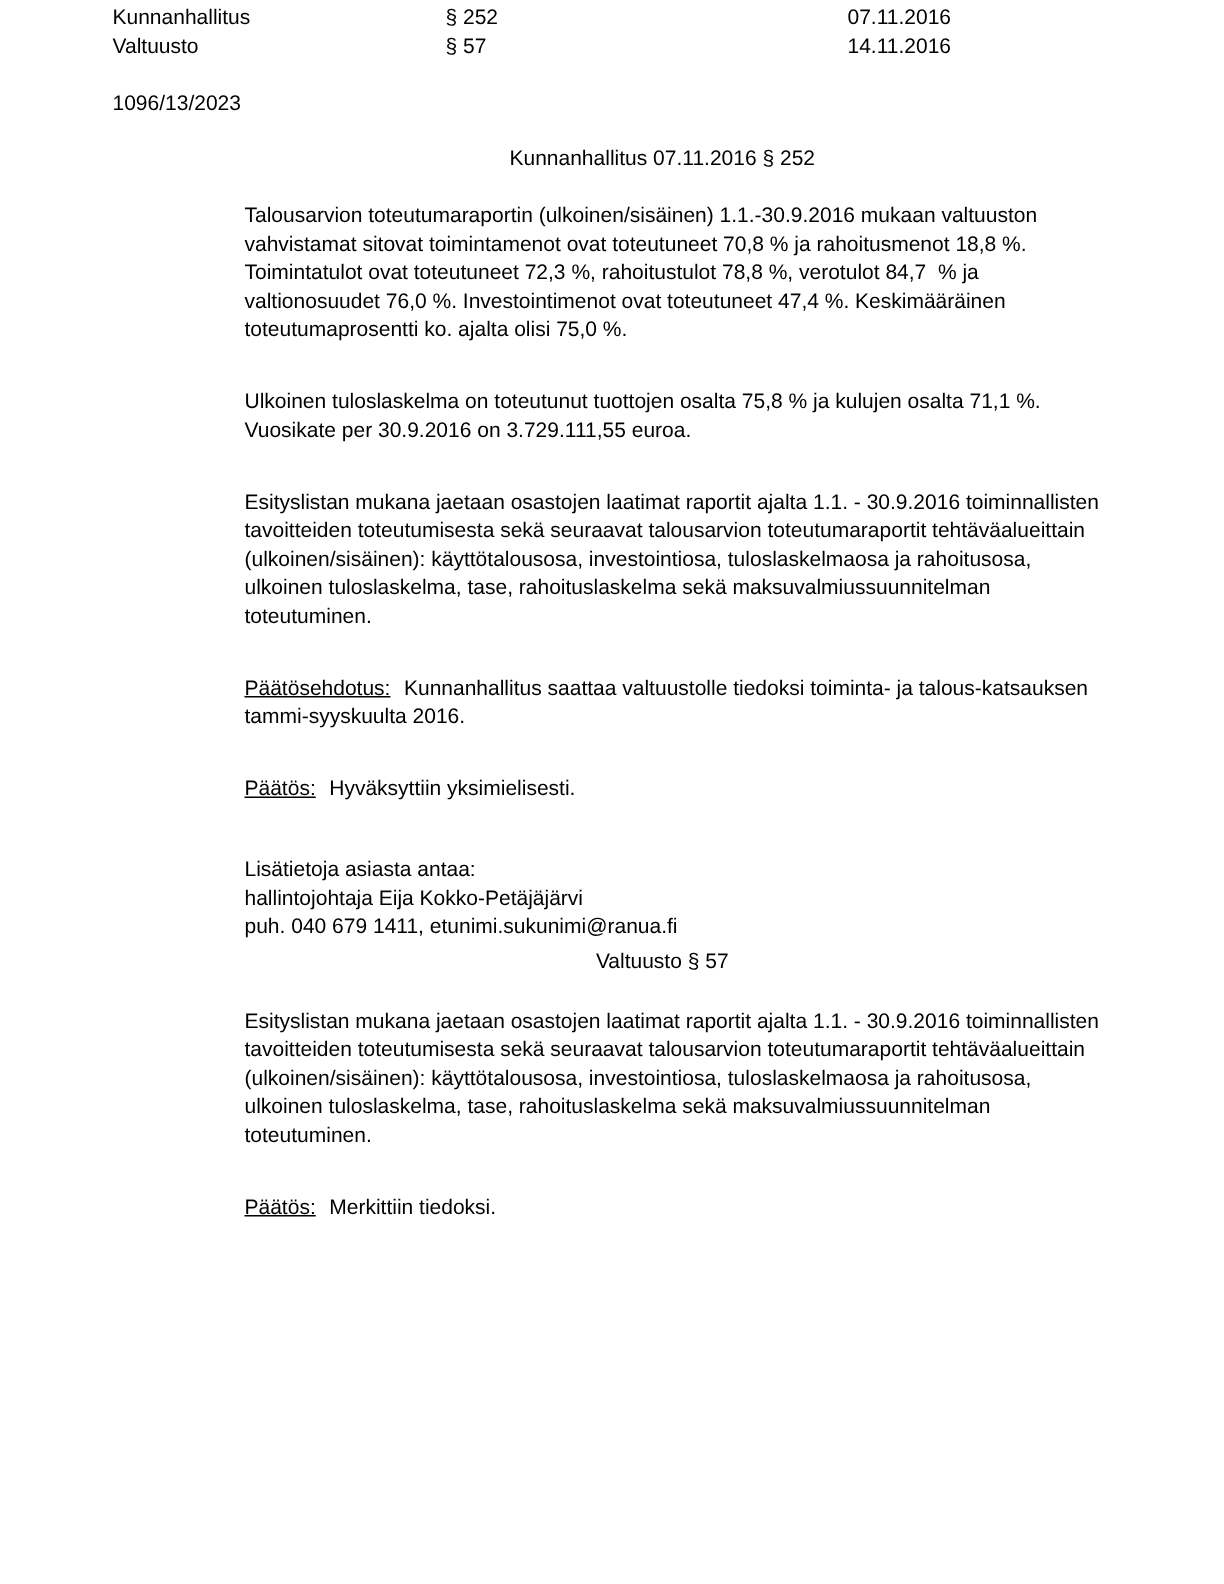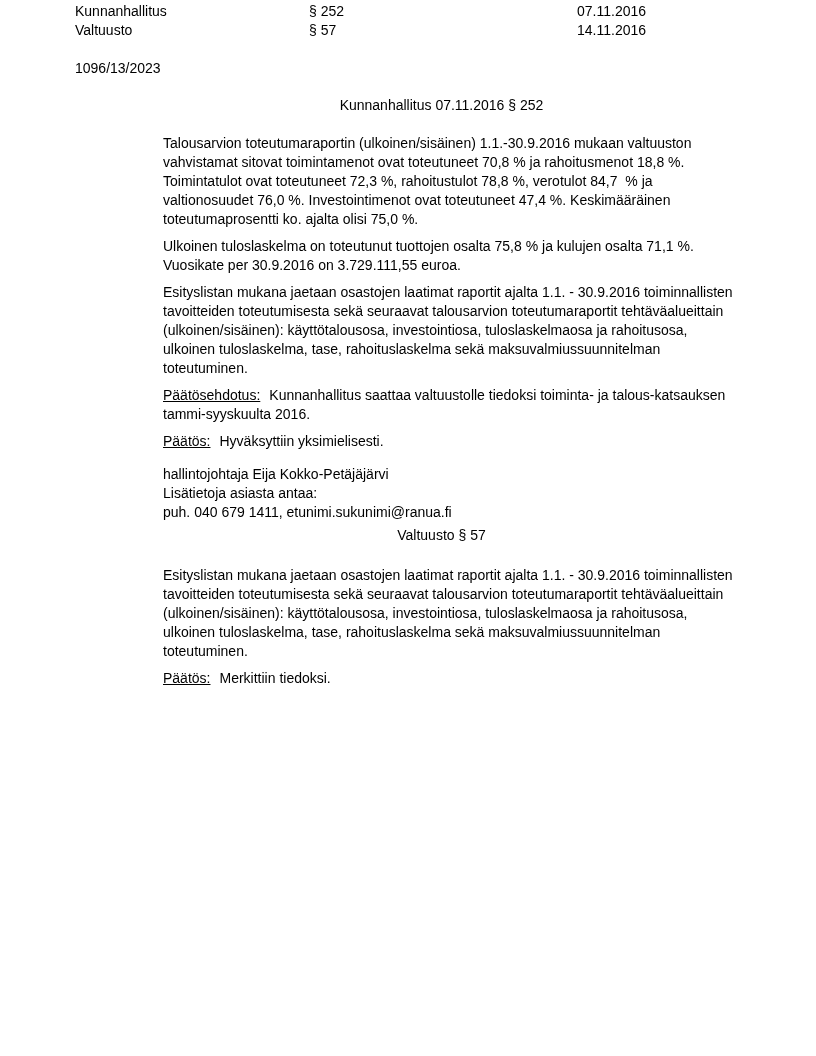--- a/index.html
+++ b/index.html
@@ -16,40 +16,40 @@
     font-family: "Liberation Sans", sans-serif;
     font-size: 14px;
     line-height: 19px;
     padding: 2px 8px 0 75px;
     overflow: hidden;
   }
   
   .header-table { }
   .header-row { display: flex; }
   .col-organ { width: 222px; flex: 0 0 auto; }
-  .col-ref   { width: 221px; flex: 0 0 auto; margin-left: 12px; }
+  .col-ref   { width: 221px; flex: 0 0 auto; }
   .col-date  { flex: 0 0 auto; margin-left: 47px; }
 
   .doc-title {
     font-size: 17px;
     line-height: 20px;
     font-weight: bold;
     margin: 17px 0 0 0;
   }
   .case-number { margin: 19px 0 0 0; }
 
   .section-heading { margin: 18px 0 0 0; text-align: center; }
   .section-heading.tight { margin: 4px 0 16px 0; }
 
   .body-block {
     margin: 19px 0 0 88px;
     width: 578px;
     display: flex;
     flex-direction: column;
-    gap: 8px;
+    gap: 29px;
   }
   .body-block.second { margin-top: 21px; }
 
   .para { margin: 0; }
   .label {
     font-weight: normal;
     text-decoration: underline;
     margin-right: 9px;
   }
   .contact { margin-top: 6px; }
@@ -81,22 +81,22 @@
   <div class="body-block">
     <p class="para">Talousarvion toteutumaraportin (ulkoinen/sisäinen) 1.1.-30.9.2016 mukaan valtuuston vahvistamat sitovat toimintamenot ovat toteutuneet 70,8 % ja rahoitusmenot 18,8 %. Toimintatulot ovat toteutuneet 72,3 %, rahoitustulot 78,8 %, verotulot 84,7&nbsp; % ja valtionosuudet 76,0 %. Investointimenot ovat toteutuneet 47,4 %. Keskimääräinen toteutumaprosentti ko. ajalta olisi 75,0 %.</p>
     <p class="para">Ulkoinen tuloslaskelma on toteutunut tuottojen osalta 75,8 % ja kulujen osalta 71,1 %. Vuosikate per 30.9.2016 on 3.729.111,55 euroa.</p>
     <p class="para">Esityslistan mukana jaetaan osastojen laatimat raportit ajalta 1.1. - 30.9.2016 toiminnallisten tavoitteiden toteutumisesta sekä seuraavat talousarvion toteutumaraportit tehtäväalueittain (ulkoinen/sisäinen): käyttötalousosa, investointiosa, tuloslaskelmaosa ja rahoitusosa, ulkoinen tuloslaskelma, tase, rahoituslaskelma sekä maksuvalmiussuunnitelman toteutuminen.</p>
 
     <p class="para"><span class="label">Päätösehdotus:</span><span>Kunnanhallitus saattaa valtuustolle tiedoksi toiminta- ja talous-katsauksen tammi-syyskuulta 2016.</span></p>
 
     <p class="para"><span class="label">Päätös:</span><span>Hyväksyttiin yksimielisesti.</span></p>
 
     <div class="contact">
+      <div class="contact-line">Lisätietoja asiasta antaa:</div>
       <div class="contact-line">hallintojohtaja Eija Kokko-Petäjäjärvi</div>
-      <div class="contact-line">Lisätietoja asiasta antaa:</div>
       <div class="contact-line">puh. 040 679 1411, etunimi.sukunimi@ranua.fi</div>
     </div>
   </div>
 
   <div class="section-heading tight">Valtuusto § 57</div>
 
   <div class="body-block second">
     <p class="para">Esityslistan mukana jaetaan osastojen laatimat raportit ajalta 1.1. - 30.9.2016 toiminnallisten tavoitteiden toteutumisesta sekä seuraavat talousarvion toteutumaraportit tehtäväalueittain (ulkoinen/sisäinen): käyttötalousosa, investointiosa, tuloslaskelmaosa ja rahoitusosa, ulkoinen tuloslaskelma, tase, rahoituslaskelma sekä maksuvalmiussuunnitelman toteutuminen.</p>
 
     <p class="para"><span class="label">Päätös:</span><span>Merkittiin tiedoksi.</span></p>

